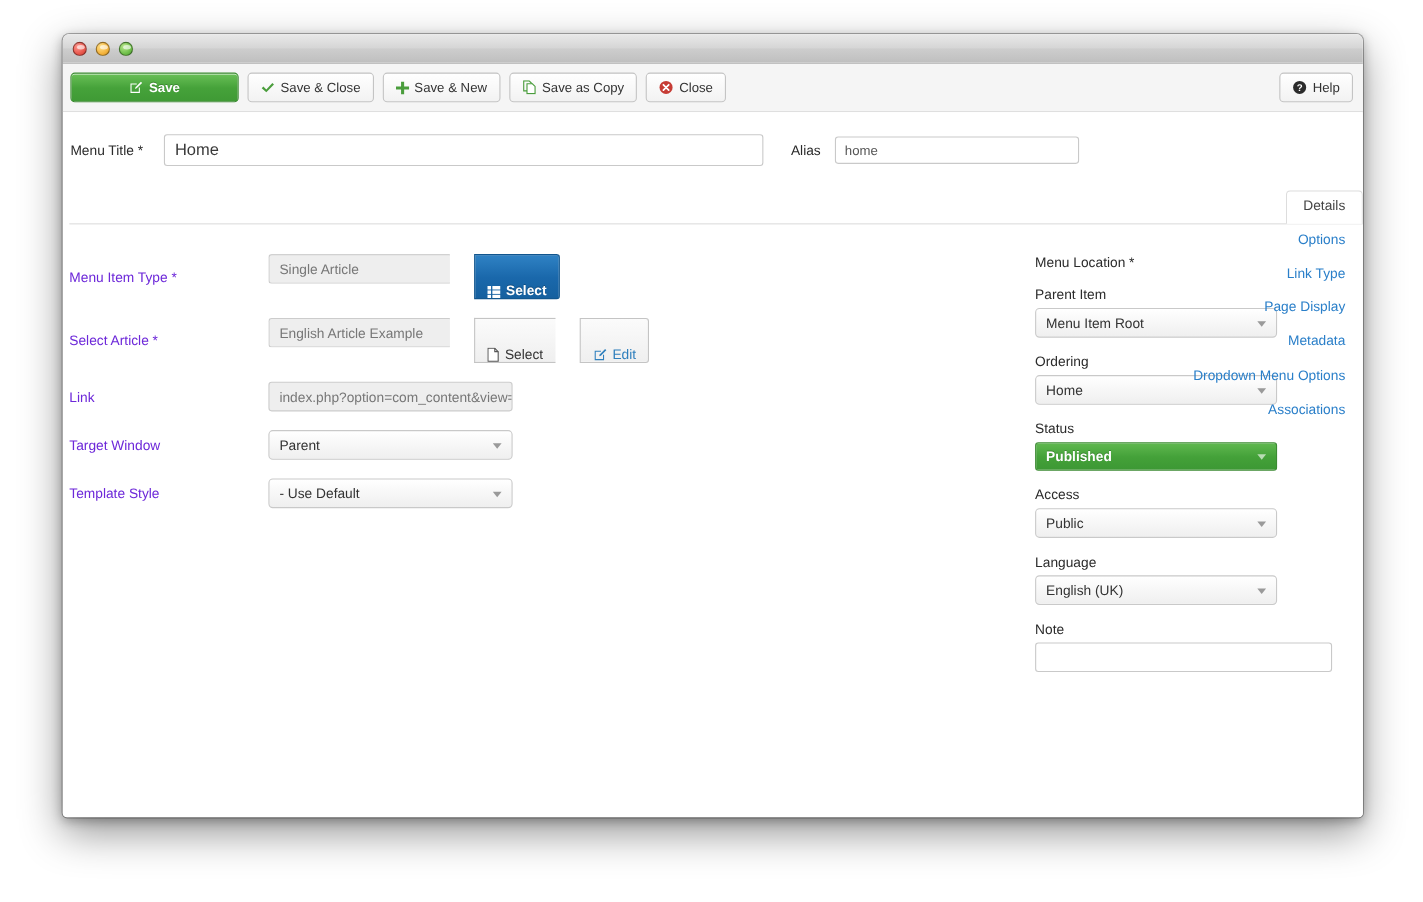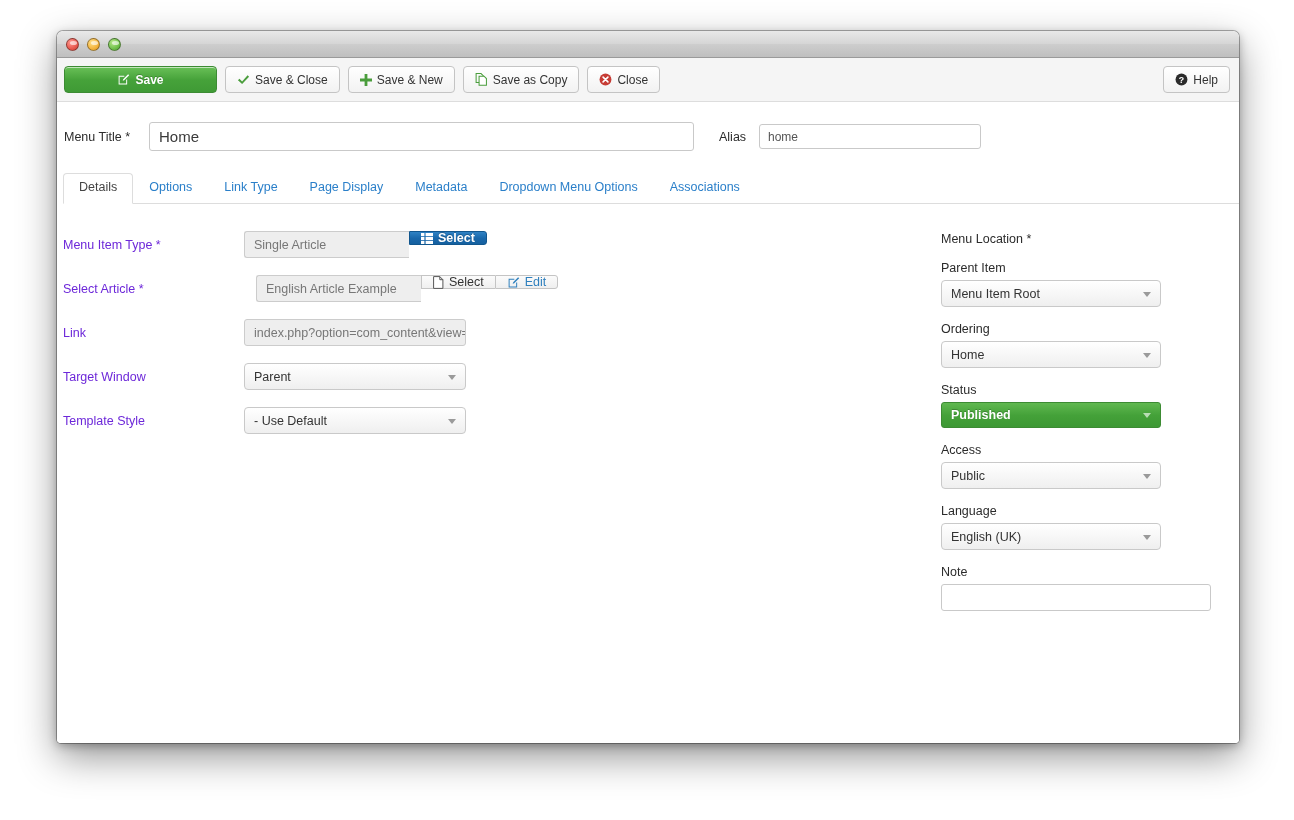--- a/index.html
+++ b/index.html
@@ -142,21 +142,21 @@
   .tabs {
     margin: 22px 0 0 6px;
     position: relative;
     height: 31px;
   }
   .tabs-line {
     position: absolute;
     left: 0; right: 0; bottom: 0;
     height: 1px; background: #dddddd;
   }
-  .tablist { display: flex; align-items: flex-end; position: relative; z-index: 2; }
+  .tablist { display: flex; align-items: flex-end; position: relative; z-index: 2; flex-direction: column; }
   .tab {
     font-size: 12.5px;
     color: #2a7fc9;
     padding: 7px 15px 8px 15px;
     cursor: pointer;
     border: 1px solid transparent;
     border-radius: 4px 4px 0 0;
     white-space: nowrap;
     line-height: 1.1;
   }
@@ -189,36 +189,37 @@
     background: #eeeeee;
     color: #777777;
     font-size: 12.5px;
     display: flex; align-items: center;
     padding: 0 9px;
     overflow: hidden;
     white-space: nowrap;
   }
   .readonly-box.joined-left { border-radius: 3px 0 0 3px; border-right: none; }
   .w-type { width: 165px; }
-  .w-article { width: 165px; margin-left: 12px; }
+  .w-article { width: 165px; }
   .w-link { width: 222px; }
 
   .attach-btn {
-    height: 14px;
+    height: 41px;
     display: inline-flex;
-    align-items: center;
+    align-items: flex-end;
     justify-content: center;
     gap: 5px;
     padding: 0 11px;
     font-size: 12.5px;
     border: 1px solid #c4c4c4;
     background: linear-gradient(to bottom, #fbfbfb 0%, #efefef 100%);
     color: #333333;
     cursor: pointer;
     white-space: nowrap;
+    margin-left: 22px;
   }
   .attach-btn.last { border-radius: 0 3px 3px 0; }
   .attach-btn.mid { border-right: none; }
   .attach-btn.blue {
     background: linear-gradient(to bottom, #2f82c4 0%, #1a68ab 52%, #15609f 100%);
     border-color: #11568e;
     color: #ffffff;
     font-weight: bold;
     text-shadow: 0 -1px 0 rgba(0,0,0,0.25);
   }

